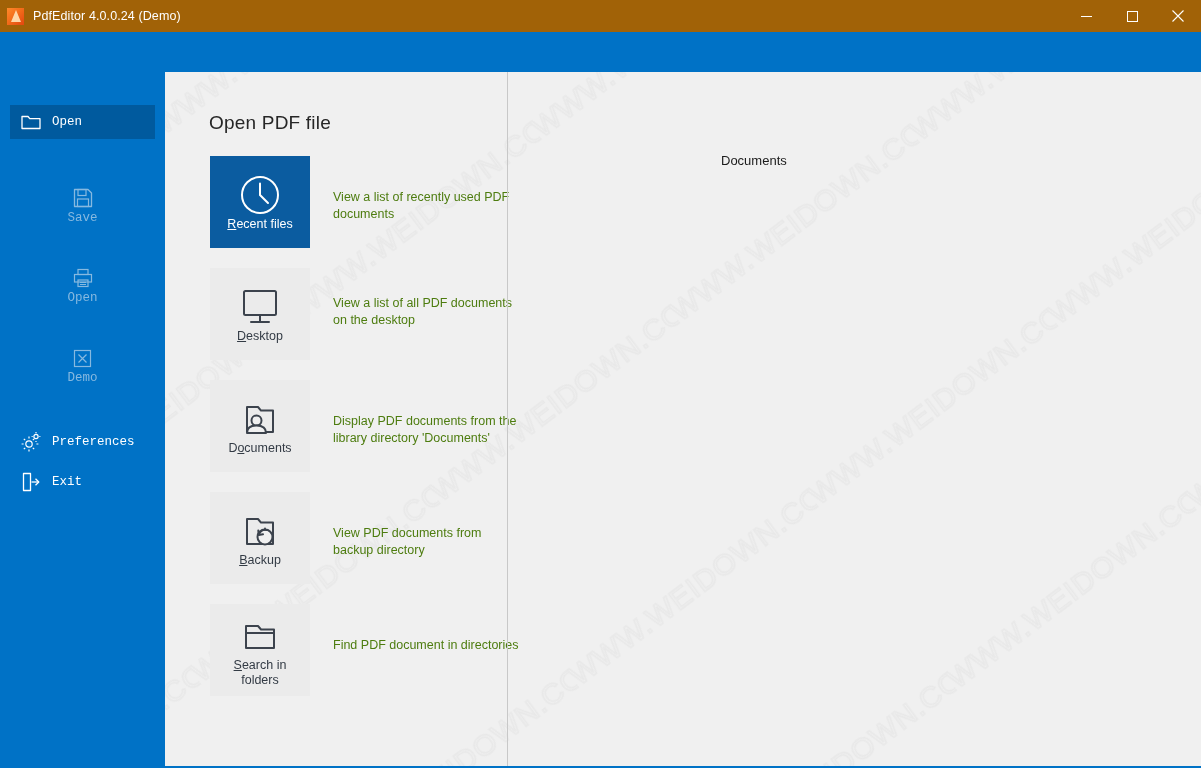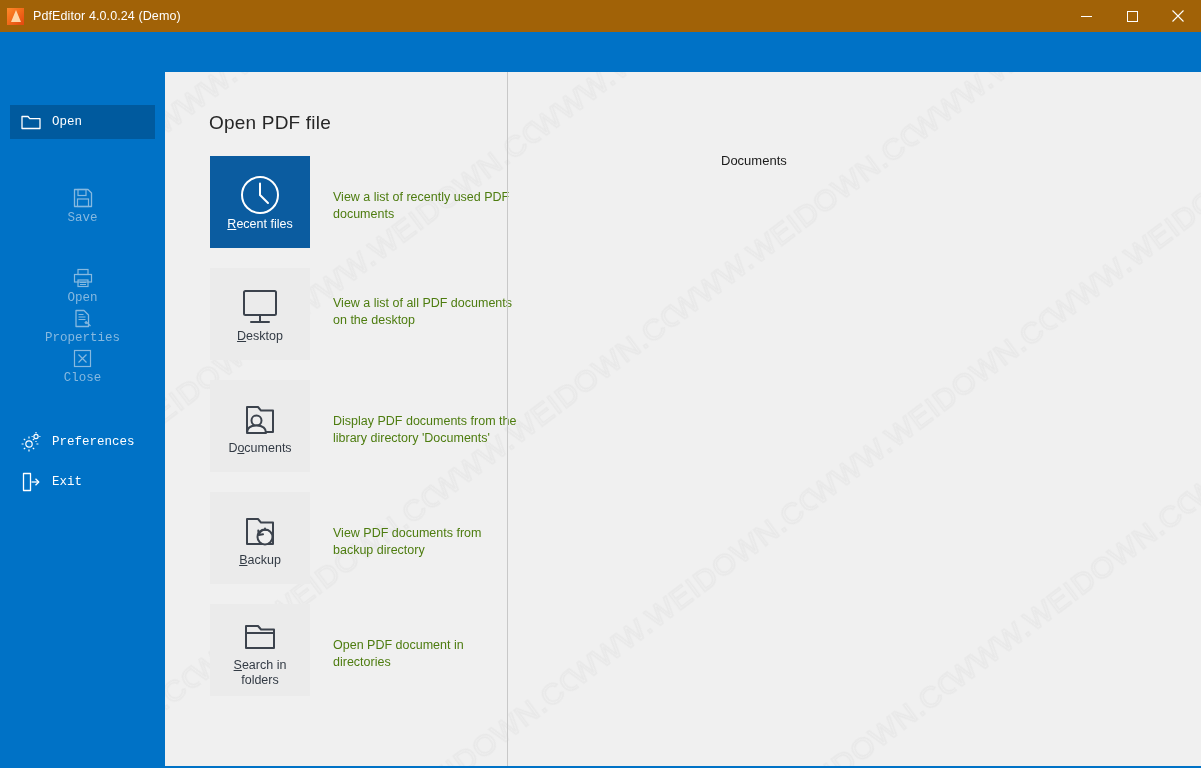--- a/index.html
+++ b/index.html
@@ -196,39 +196,29 @@
         <svg width="20" height="20" viewBox="0 0 20 20">
           <rect x="5" y="1.5" width="10" height="5" fill="none" stroke="#86b9e0" stroke-width="1.2"></rect>
           <rect x="1.5" y="6.5" width="17" height="7.5" fill="none" stroke="#86b9e0" stroke-width="1.2"></rect>
           <rect x="5" y="12" width="10" height="6.5" fill="none" stroke="#86b9e0" stroke-width="1.2"></rect>
           <path d="M7 14.5h6M7 16.5h6" stroke="#86b9e0" stroke-width="1"></path>
         </svg>
       </span>
       <span>Open</span>
     </div>
 
-    <div class="side-item disabled" style="top:273px">
-      <span class="side-icon">
-        <svg width="21" height="21" viewBox="0 0 21 21">
-          <path d="M4 2.5h8l4.5 4.5v11.5H4z" fill="none" stroke="#86b9e0" stroke-width="1.3" stroke-linejoin="round"></path>
-          <path d="M6.5 6.5h5M6.5 9h7M6.5 11.5h7" stroke="#86b9e0" stroke-width="1.1"></path>
-          <path d="M14 13.5l4.5 4.5M13 14.6l1-1.1 1.2 1.2-1.1 1z" fill="none" stroke="#86b9e0" stroke-width="1.1" stroke-linejoin="round"></path>
-        </svg>
-      </span>
-      <span>Properties</span>
-    </div>
 
     <div class="side-item disabled" style="top:313px">
       <span class="side-icon">
         <svg width="19" height="19" viewBox="0 0 19 19">
           <rect x="1.5" y="1.5" width="16" height="16" fill="none" stroke="#86b9e0" stroke-width="1.2"></rect>
           <path d="M5.5 5.5l8 8M13.5 5.5l-8 8" stroke="#86b9e0" stroke-width="1.2"></path>
         </svg>
       </span>
-      <span>Close</span>
+      <span>Demo</span>
     </div>
 
 
     <div class="side-item" style="top:393px">
       <span class="side-icon">
         <svg width="22" height="22" viewBox="0 0 22 22">
           <g stroke="#ffffff" stroke-width="1.2" fill="none">
             <circle cx="9" cy="13" r="3.2"></circle>
             <path d="M9 7.6v-2M9 20.4v-2M3.6 13h-2M16.4 13h2M5.2 9.2L3.8 7.8M12.8 16.8l1.4 1.4M12.8 9.2l1.4-1.4M5.2 16.8l-1.4 1.4"></path>
             <circle cx="16" cy="5.5" r="2.1"></circle>
@@ -328,21 +318,21 @@
       <div class="tile-row" style="top:532px">
         <div class="tile">
           <span class="tile-icon">
             <svg width="44" height="40" viewBox="0 0 44 40">
               <path d="M8 31V9h12l3 3.5h13V31z" fill="none" stroke="#3c434d" stroke-width="2" stroke-linejoin="round"></path>
               <path d="M8 16h28" stroke="#3c434d" stroke-width="2"></path>
             </svg>
           </span>
           <span class="tile-label"><u>S</u>earch in<br>folders</span>
         </div>
-        <div class="tile-desc" style="top:33px">Open PDF document in directories</div>
+        <div class="tile-desc" style="top:33px">Find PDF document in directories</div>
       </div>
     </div>
 
     <div id="divider"></div>
 
     <div id="right-pane">
       <div id="right-label">Documents</div>
     </div>
   </div>
 

